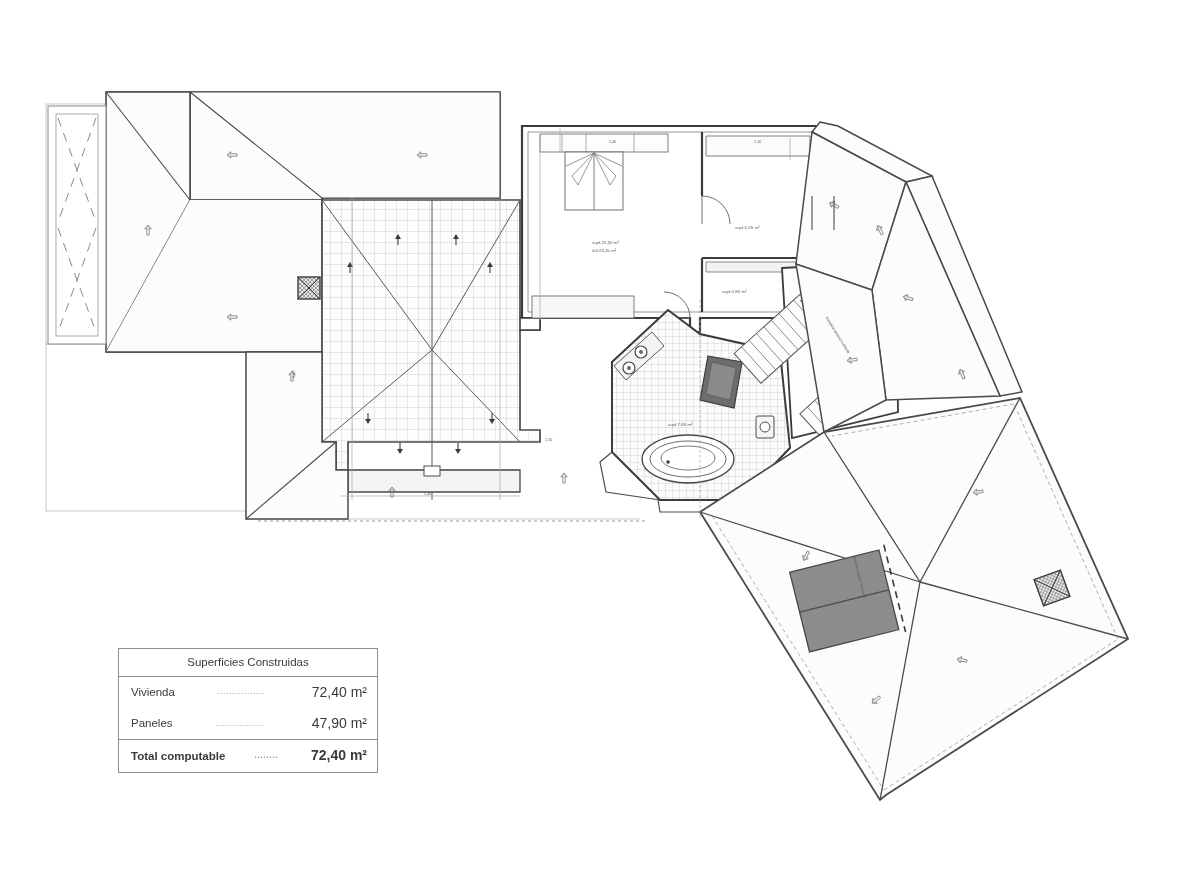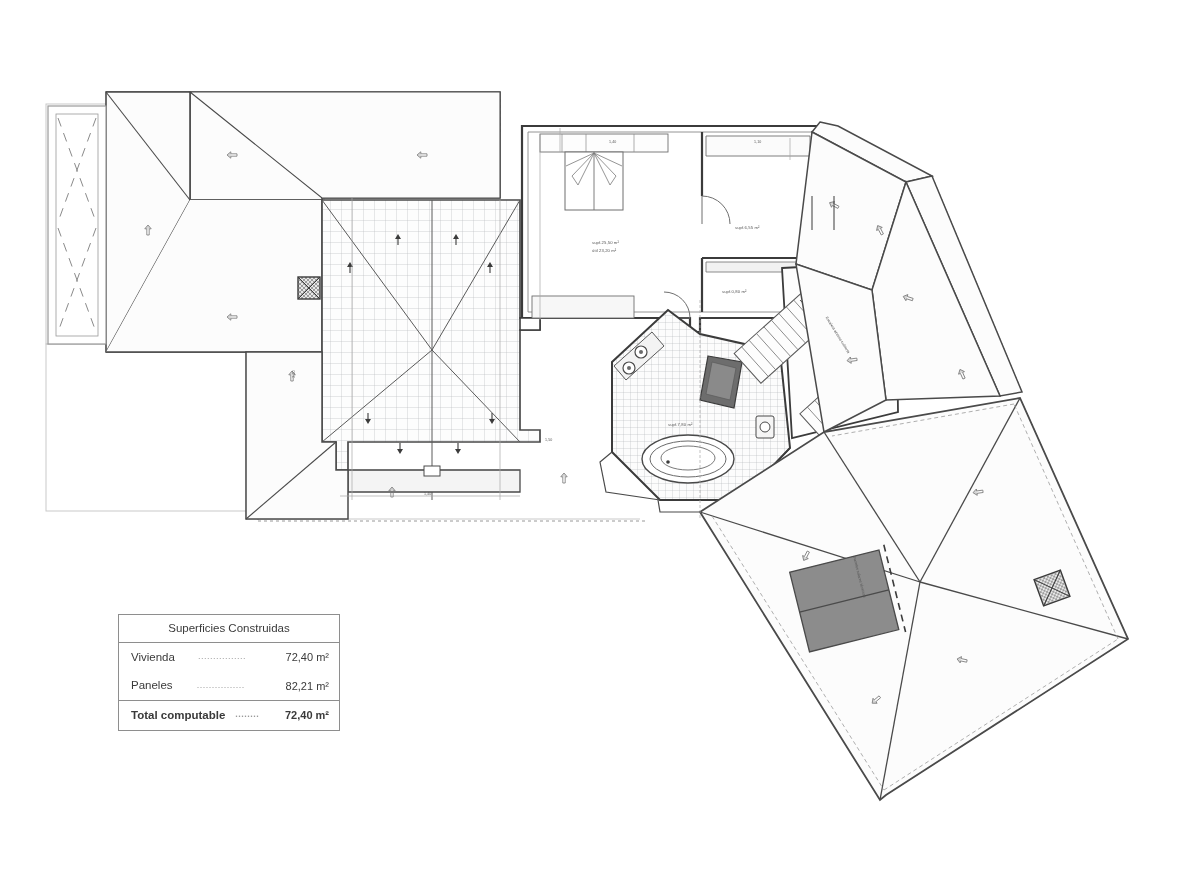--- a/index.html
+++ b/index.html
@@ -26,22 +26,22 @@
     left: 0;
     top: 0;
     width: 1200px;
     height: 887px;
     display: block;
   }
   
   #legend-table {
     position: absolute;
     left: 118px;
-    top: 614px;
-    width: 222px;
+    top: 648px;
+    width: 260px;
     box-sizing: border-box;
     border: 1px solid #8e8e8e;
     background: #ffffff;
     font-size: 11.5px;
     line-height: 1.1;
   }
   #legend-table .legend-title-row {
     border-bottom: 1px solid #8e8e8e;
     text-align: center;
     padding: 7px 4px 7px 4px;
@@ -72,21 +72,21 @@
     font-size: 9px;
     letter-spacing: 0.5px;
     text-align: center;
     padding: 0 4px;
   }
   #legend-table .lg-value {
     flex: 0 0 auto;
     white-space: nowrap;
     text-align: right;
     color: #3a3a3a;
-    font-size: 11px;
+    font-size: 14px;
     min-width: 60px;
   }
   
   .plan-note {
     position: absolute;
     font-family: "Liberation Sans", sans-serif;
     color: #555;
     white-space: nowrap;
     pointer-events: none;
   }
@@ -467,21 +467,21 @@
 
     <div class="legend-row">
       <span class="lg-label">Vivienda</span>
       <span class="lg-dots">................</span>
       <span class="lg-value">72,40 m²</span>
     </div>
 
     <div class="legend-row">
       <span class="lg-label">Paneles</span>
       <span class="lg-dots">................</span>
-      <span class="lg-value">82,21 m²</span>
+      <span class="lg-value">47,90 m²</span>
     </div>
 
     <div class="legend-row total-row">
       <span class="lg-label">Total computable</span>
       <span class="lg-dots">........</span>
       <span class="lg-value">72,40 m²</span>
     </div>
   </div>
 
 </div>

